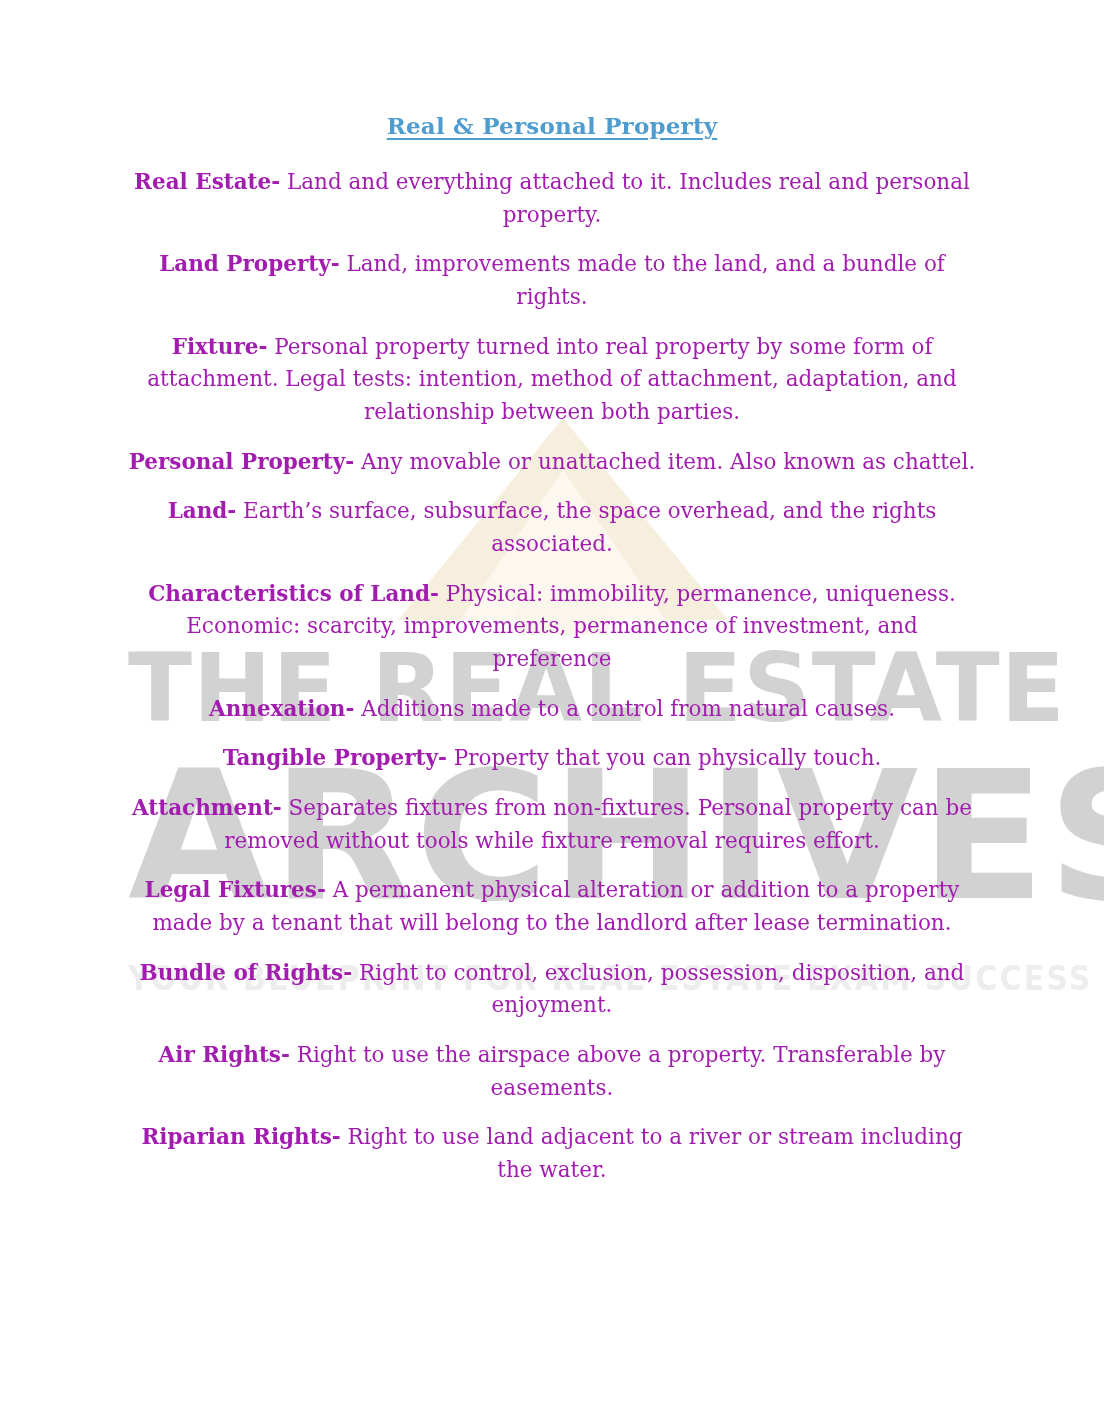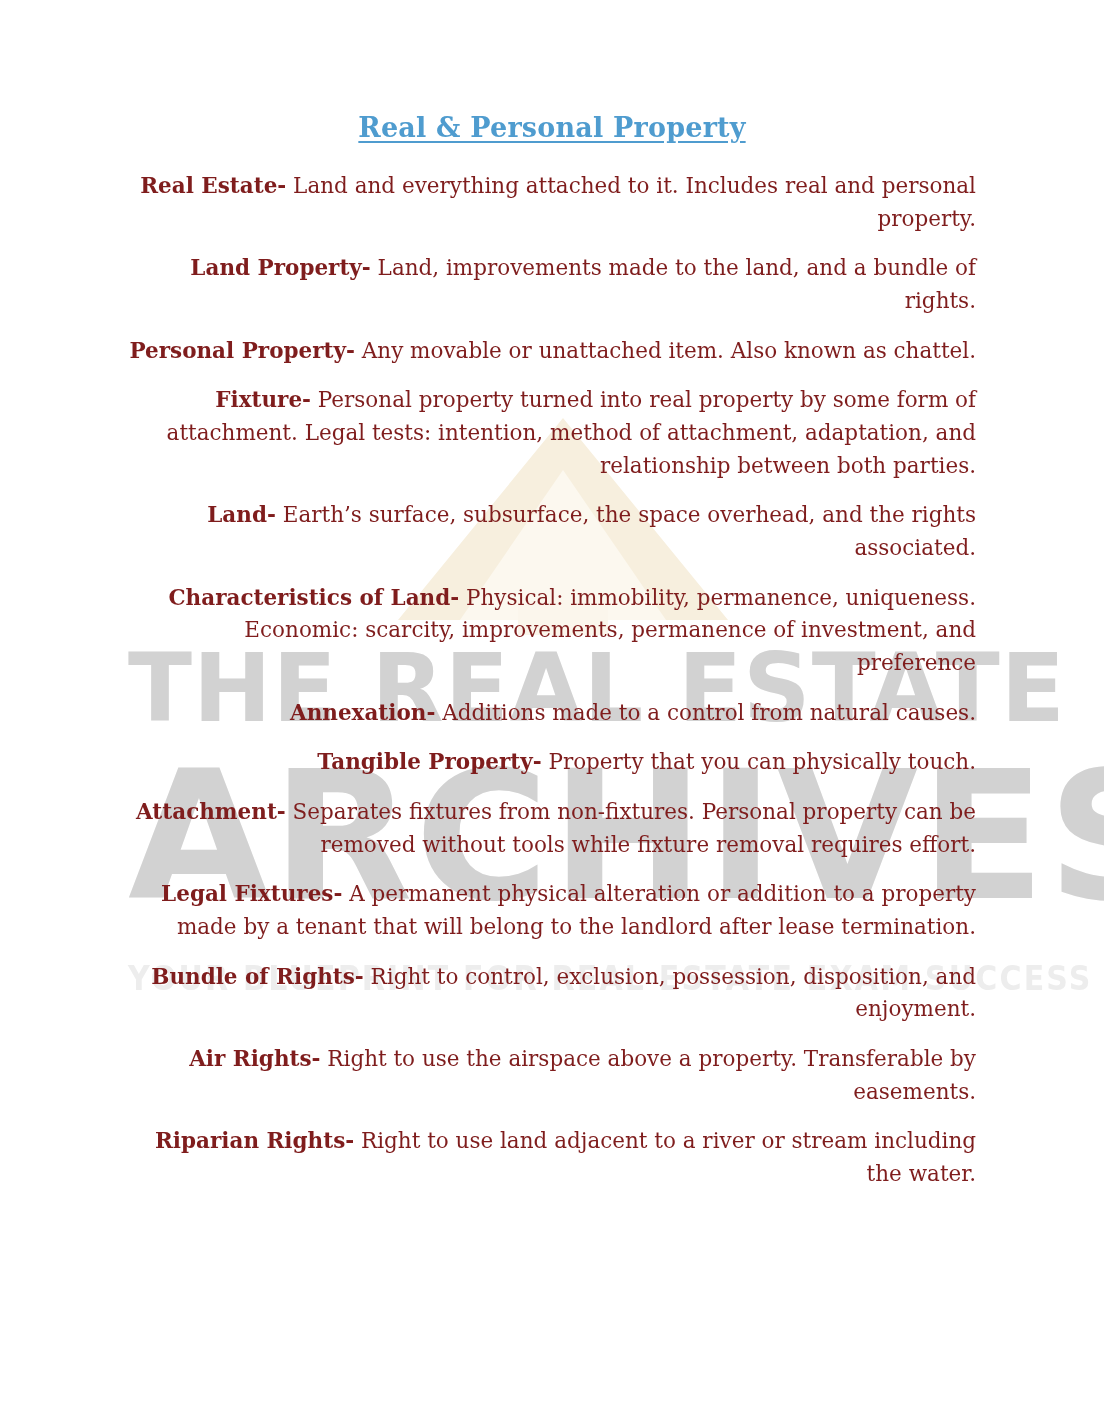--- a/index.html
+++ b/index.html
@@ -84,33 +84,33 @@
     left: 128px;
     top: 112px;
     width: 848px;
     z-index: 2;
   }
 
   .doc-title {
     text-align: center;
     color: #4f9ccf;
     font-weight: 700;
-    font-size: 27px;
+    font-size: 23px;
     text-decoration: underline;
     text-underline-offset: 4px;
     margin: 0 0 27px 0;
     letter-spacing: 0.2px;
   }
 
   .entry {
     margin: 0 0 17px 0;
     font-size: 21.5px;
     line-height: 1.52;
-    color: #7f1d1d;
-    text-align: right;
+    color: #a21caf;
+    text-align: center;
   }
 
   .entry .term {
     font-weight: 700;
   }
 
   .entry .def {
     font-weight: 400;
   }
 </style>
@@ -134,22 +134,22 @@
     <div class="wm-tagline">YOUR BLUEPRINT FOR REAL ESTATE EXAM SUCCESS</div>
   </div>
 
   <div class="content">
 
     <h1 class="doc-title">Real &amp; Personal Property</h1>
 
     <div id="entries-container">
         <p class="entry"><span class="term">Real Estate-</span><span class="def"> Land and everything attached to it. Includes real and personal property.</span></p>
         <p class="entry"><span class="term">Land Property-</span><span class="def"> Land, improvements made to the land, and a bundle of rights.</span></p>
+        <p class="entry"><span class="term">Fixture-</span><span class="def"> Personal property turned into real property by some form of attachment. Legal tests: intention, method of attachment, adaptation, and relationship between both parties.</span></p>
         <p class="entry"><span class="term">Personal Property-</span><span class="def"> Any movable or unattached item. Also known as chattel.</span></p>
-        <p class="entry"><span class="term">Fixture-</span><span class="def"> Personal property turned into real property by some form of attachment. Legal tests: intention, method of attachment, adaptation, and relationship between both parties.</span></p>
         <p class="entry"><span class="term">Land-</span><span class="def"> Earth’s surface, subsurface, the space overhead, and the rights associated.</span></p>
         <p class="entry"><span class="term">Characteristics of Land-</span><span class="def"> Physical: immobility, permanence, uniqueness. Economic: scarcity, improvements, permanence of investment, and preference</span></p>
         <p class="entry"><span class="term">Annexation-</span><span class="def"> Additions made to a control from natural causes.</span></p>
         <p class="entry"><span class="term">Tangible Property-</span><span class="def"> Property that you can physically touch.</span></p>
         <p class="entry"><span class="term">Attachment-</span><span class="def"> Separates fixtures from non-fixtures. Personal property can be removed without tools while fixture removal requires effort.</span></p>
         <p class="entry"><span class="term">Legal Fixtures-</span><span class="def"> A permanent physical alteration or addition to a property made by a tenant that will belong to the landlord after lease termination.</span></p>
         <p class="entry"><span class="term">Bundle of Rights-</span><span class="def"> Right to control, exclusion, possession, disposition, and enjoyment.</span></p>
         <p class="entry"><span class="term">Air Rights-</span><span class="def"> Right to use the airspace above a property. Transferable by easements.</span></p>
         <p class="entry"><span class="term">Riparian Rights-</span><span class="def"> Right to use land adjacent to a river or stream including the water.</span></p>
       </div>

